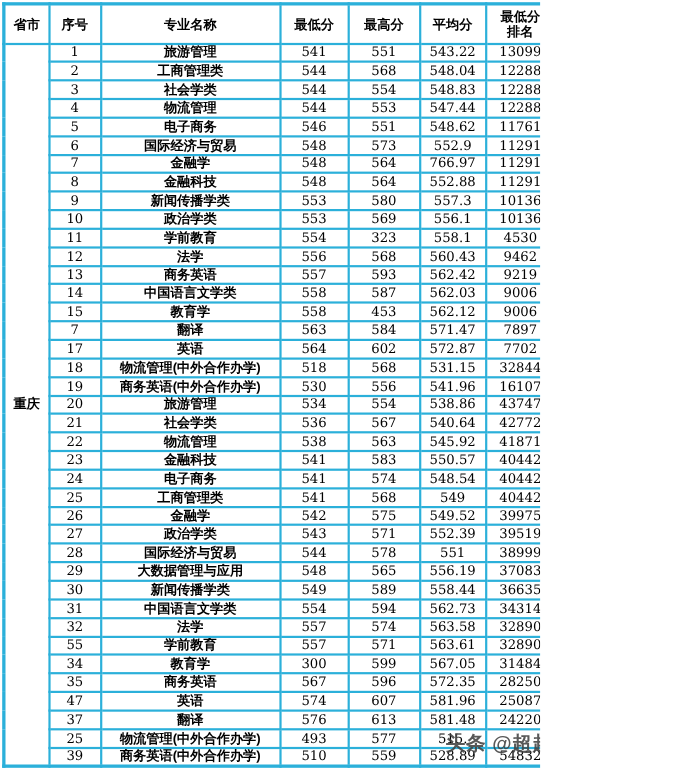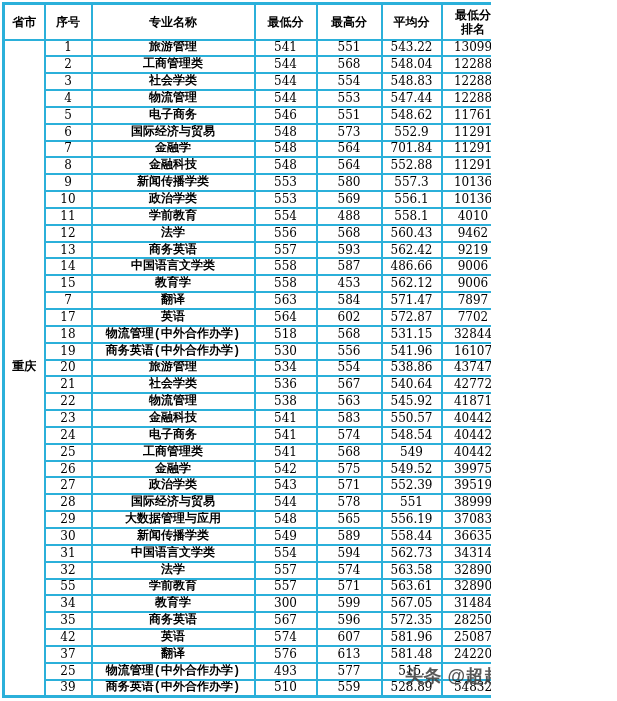--- a/index.html
+++ b/index.html
@@ -16,21 +16,21 @@
     border:2px solid var(--border,#2bb0da);
     padding:0;text-align:center;vertical-align:middle;overflow:hidden;
   }
   .score-table thead tr{height:36px;}
   .score-table tbody tr{height:16.85px;}
   .score-table th{
     font-size:12px;font-weight:bold;line-height:14px;white-space:pre-line;
   }
   .score-table td{font-size:12px;line-height:13px;}
   .num{font-family:"DejaVu Serif","Liberation Serif",serif;font-weight:normal;}
-  .cjk{font-weight:bold;font-family:Liberation Mono, monospace;}
+  .cjk{font-weight:bold;}
   .wrap{white-space:pre-line;line-height:14px;}
   .watermark{
     position:absolute;left:405px;top:664px;z-index:3;
     font-size:18px;font-weight:bold;letter-spacing:.5px;
     color:var(--wmcolor,#414141);opacity:.88;white-space:nowrap;
   }
 </style>
 </head>
 <body>
 
@@ -113,21 +113,21 @@
           <td class="num">548</td>
           <td class="num">573</td>
           <td class="num">552.9</td>
           <td class="num">11291</td>
         </tr>
         <tr>
           <td class="num">7</td>
           <td class="cjk">金融学</td>
           <td class="num">548</td>
           <td class="num">564</td>
-          <td class="num">701.84</td>
+          <td class="num">766.97</td>
           <td class="num">11291</td>
         </tr>
         <tr>
           <td class="num">8</td>
           <td class="cjk">金融科技</td>
           <td class="num">548</td>
           <td class="num">564</td>
           <td class="num">552.88</td>
           <td class="num">11291</td>
         </tr>
@@ -144,23 +144,23 @@
           <td class="cjk">政治学类</td>
           <td class="num">553</td>
           <td class="num">569</td>
           <td class="num">556.1</td>
           <td class="num">10136</td>
         </tr>
         <tr>
           <td class="num">11</td>
           <td class="cjk">学前教育</td>
           <td class="num">554</td>
-          <td class="num">488</td>
+          <td class="num">323</td>
           <td class="num">558.1</td>
-          <td class="num">4010</td>
+          <td class="num">4530</td>
         </tr>
         <tr>
           <td class="num">12</td>
           <td class="cjk">法学</td>
           <td class="num">556</td>
           <td class="num">568</td>
           <td class="num">560.43</td>
           <td class="num">9462</td>
         </tr>
         <tr>
@@ -169,21 +169,21 @@
           <td class="num">557</td>
           <td class="num">593</td>
           <td class="num">562.42</td>
           <td class="num">9219</td>
         </tr>
         <tr>
           <td class="num">14</td>
           <td class="cjk">中国语言文学类</td>
           <td class="num">558</td>
           <td class="num">587</td>
-          <td class="num">486.66</td>
+          <td class="num">562.03</td>
           <td class="num">9006</td>
         </tr>
         <tr>
           <td class="num">15</td>
           <td class="cjk">教育学</td>
           <td class="num">558</td>
           <td class="num">453</td>
           <td class="num">562.12</td>
           <td class="num">9006</td>
         </tr>
@@ -347,21 +347,21 @@
         </tr>
         <tr>
           <td class="num">35</td>
           <td class="cjk">商务英语</td>
           <td class="num">567</td>
           <td class="num">596</td>
           <td class="num">572.35</td>
           <td class="num">28250</td>
         </tr>
         <tr>
-          <td class="num">42</td>
+          <td class="num">47</td>
           <td class="cjk">英语</td>
           <td class="num">574</td>
           <td class="num">607</td>
           <td class="num">581.96</td>
           <td class="num">25087</td>
         </tr>
         <tr>
           <td class="num">37</td>
           <td class="cjk">翻译</td>
           <td class="num">576</td>

